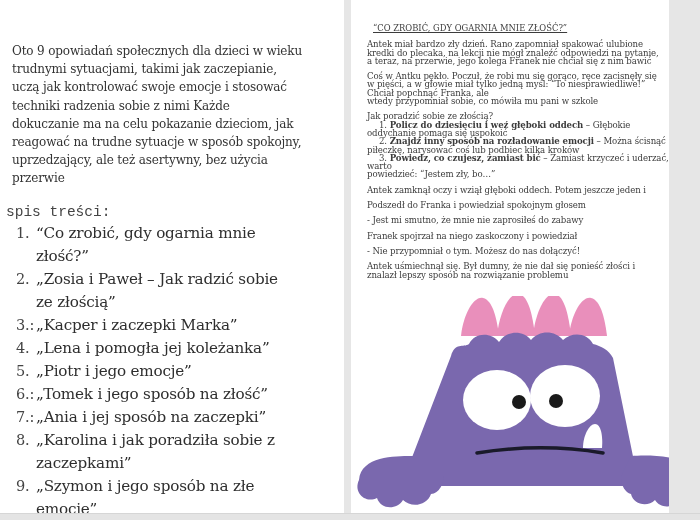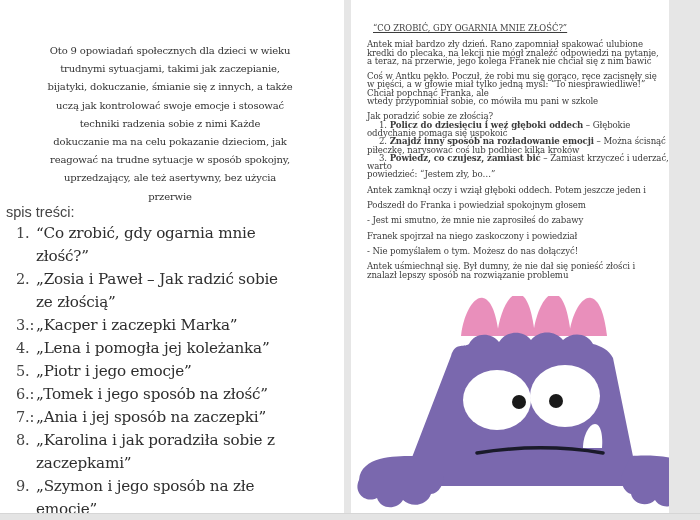--- a/index.html
+++ b/index.html
@@ -7,26 +7,26 @@
   body { position: relative; font-family: "DejaVu Serif", serif; color: #3a3a3a; }
 
   .page { position: absolute; background: #ffffff; overflow: hidden; }
   .page-left { left: 0; top: 0; width: 344px; height: 513px; }
   .page-right { left: 351px; top: 0; width: 318px; height: 513px; }
   .bottom-strip { position: absolute; left: 0; top: 513px; width: 700px; height: 7px; background: #e4e4e4; border-top: 1px solid #d6d6d6; }
 
   
   .intro {
     position: absolute; left: 12px; top: 42px; width: 316px;
-    text-align: center; font-size: 10px; line-height: 18.2px; color: #333;
+    font-size: 12px; line-height: 18.2px; color: #333;
     font-family: "DejaVu Serif", serif; letter-spacing: -0.15px;
   }
   .toc-label {
     position: absolute; left: 6px; top: 204px;
-    font-size: 14.5px; color: #444; font-family: Liberation Sans, sans-serif;
+    font-size: 14.5px; color: #444; font-family: Liberation Mono, monospace;
   }
   .toc-list { position: absolute; left: 16px; top: 222px; width: 320px; list-style: none; }
   .toc-item { display: flex; font-size: 15.2px; line-height: 23px; color: #2e2e2e; letter-spacing: -0.2px; }
   .toc-num { flex: 0 0 auto; min-width: 20px; color: #444; font-size: 14.5px; }
   .toc-text { flex: 1 1 auto; }
 
   
   .story { position: absolute; left: 16px; top: 24px; width: 322px; font-size: 8.6px; line-height: 8.3px; color: #3c3c3c; letter-spacing: -0.1px; }
   .story-title { font-size: 8.4px; text-decoration: underline; margin-left: 6px; margin-bottom: 8px; letter-spacing: 0; }
   .story p { margin-bottom: 7px; }
@@ -36,21 +36,20 @@
 
   .monster { position: absolute; left: 0; top: 296px; width: 349px; height: 217px; }
 </style>
 </head>
 <body>
 
 <div class="page page-left">
   <div class="intro">
     <div>Oto 9 opowiadań społecznych dla dzieci w wieku</div>
     <div>trudnymi sytuacjami, takimi jak zaczepianie,</div>
-    <div>bijatyki, dokuczanie, śmianie się z innych, a także</div>
     <div>uczą jak kontrolować swoje emocje i stosować</div>
     <div>techniki radzenia sobie z nimi  Każde</div>
     <div>dokuczanie ma na celu pokazanie dzieciom, jak</div>
     <div>reagować na trudne sytuacje w sposób spokojny,</div>
     <div>uprzedzający, ale też asertywny, bez użycia</div>
     <div>przerwie</div>
   </div>
 
   <div class="toc-label">spis treści:</div>
 
@@ -118,21 +117,21 @@
       <span class="ind"><span>3.</span> <span class="b">Powiedz, co czujesz, zamiast bić</span><span> – Zamiast krzyczeć i uderzać,</span></span><br>
       <span>warto</span><br>
       <span>powiedzieć: “Jestem zły, bo…”</span>
     </p>
     <p>
       <span>Antek zamknął oczy i wziął głęboki oddech. Potem jeszcze jeden i</span><br>
     </p>
     <p>Podszedł do Franka i powiedział spokojnym głosem</p>
     <p>- Jest mi smutno, że mnie nie zaprosiłeś do zabawy</p>
     <p>Franek spojrzał na niego zaskoczony i powiedział</p>
-    <p>- Nie pomyślałem o tym.  Możesz do nas dołączyć!</p>
+    <p>- Nie przypomniał o tym.  Możesz do nas dołączyć!</p>
     <p class="tight">
       <span>Antek uśmiechnął się. Był dumny, że nie dał się ponieść złości i</span><br>
       <span>znalazł lepszy sposób na rozwiązanie problemu</span>
     </p>
   </div>
 
   <svg class="monster" viewBox="0 0 349 217" xmlns="http://www.w3.org/2000/svg">
 
     <g fill="#e98fbb">
       <path d="M110 40 C112 20, 122 0, 132 2 C142 4, 146 24, 148 40 Z"></path>

